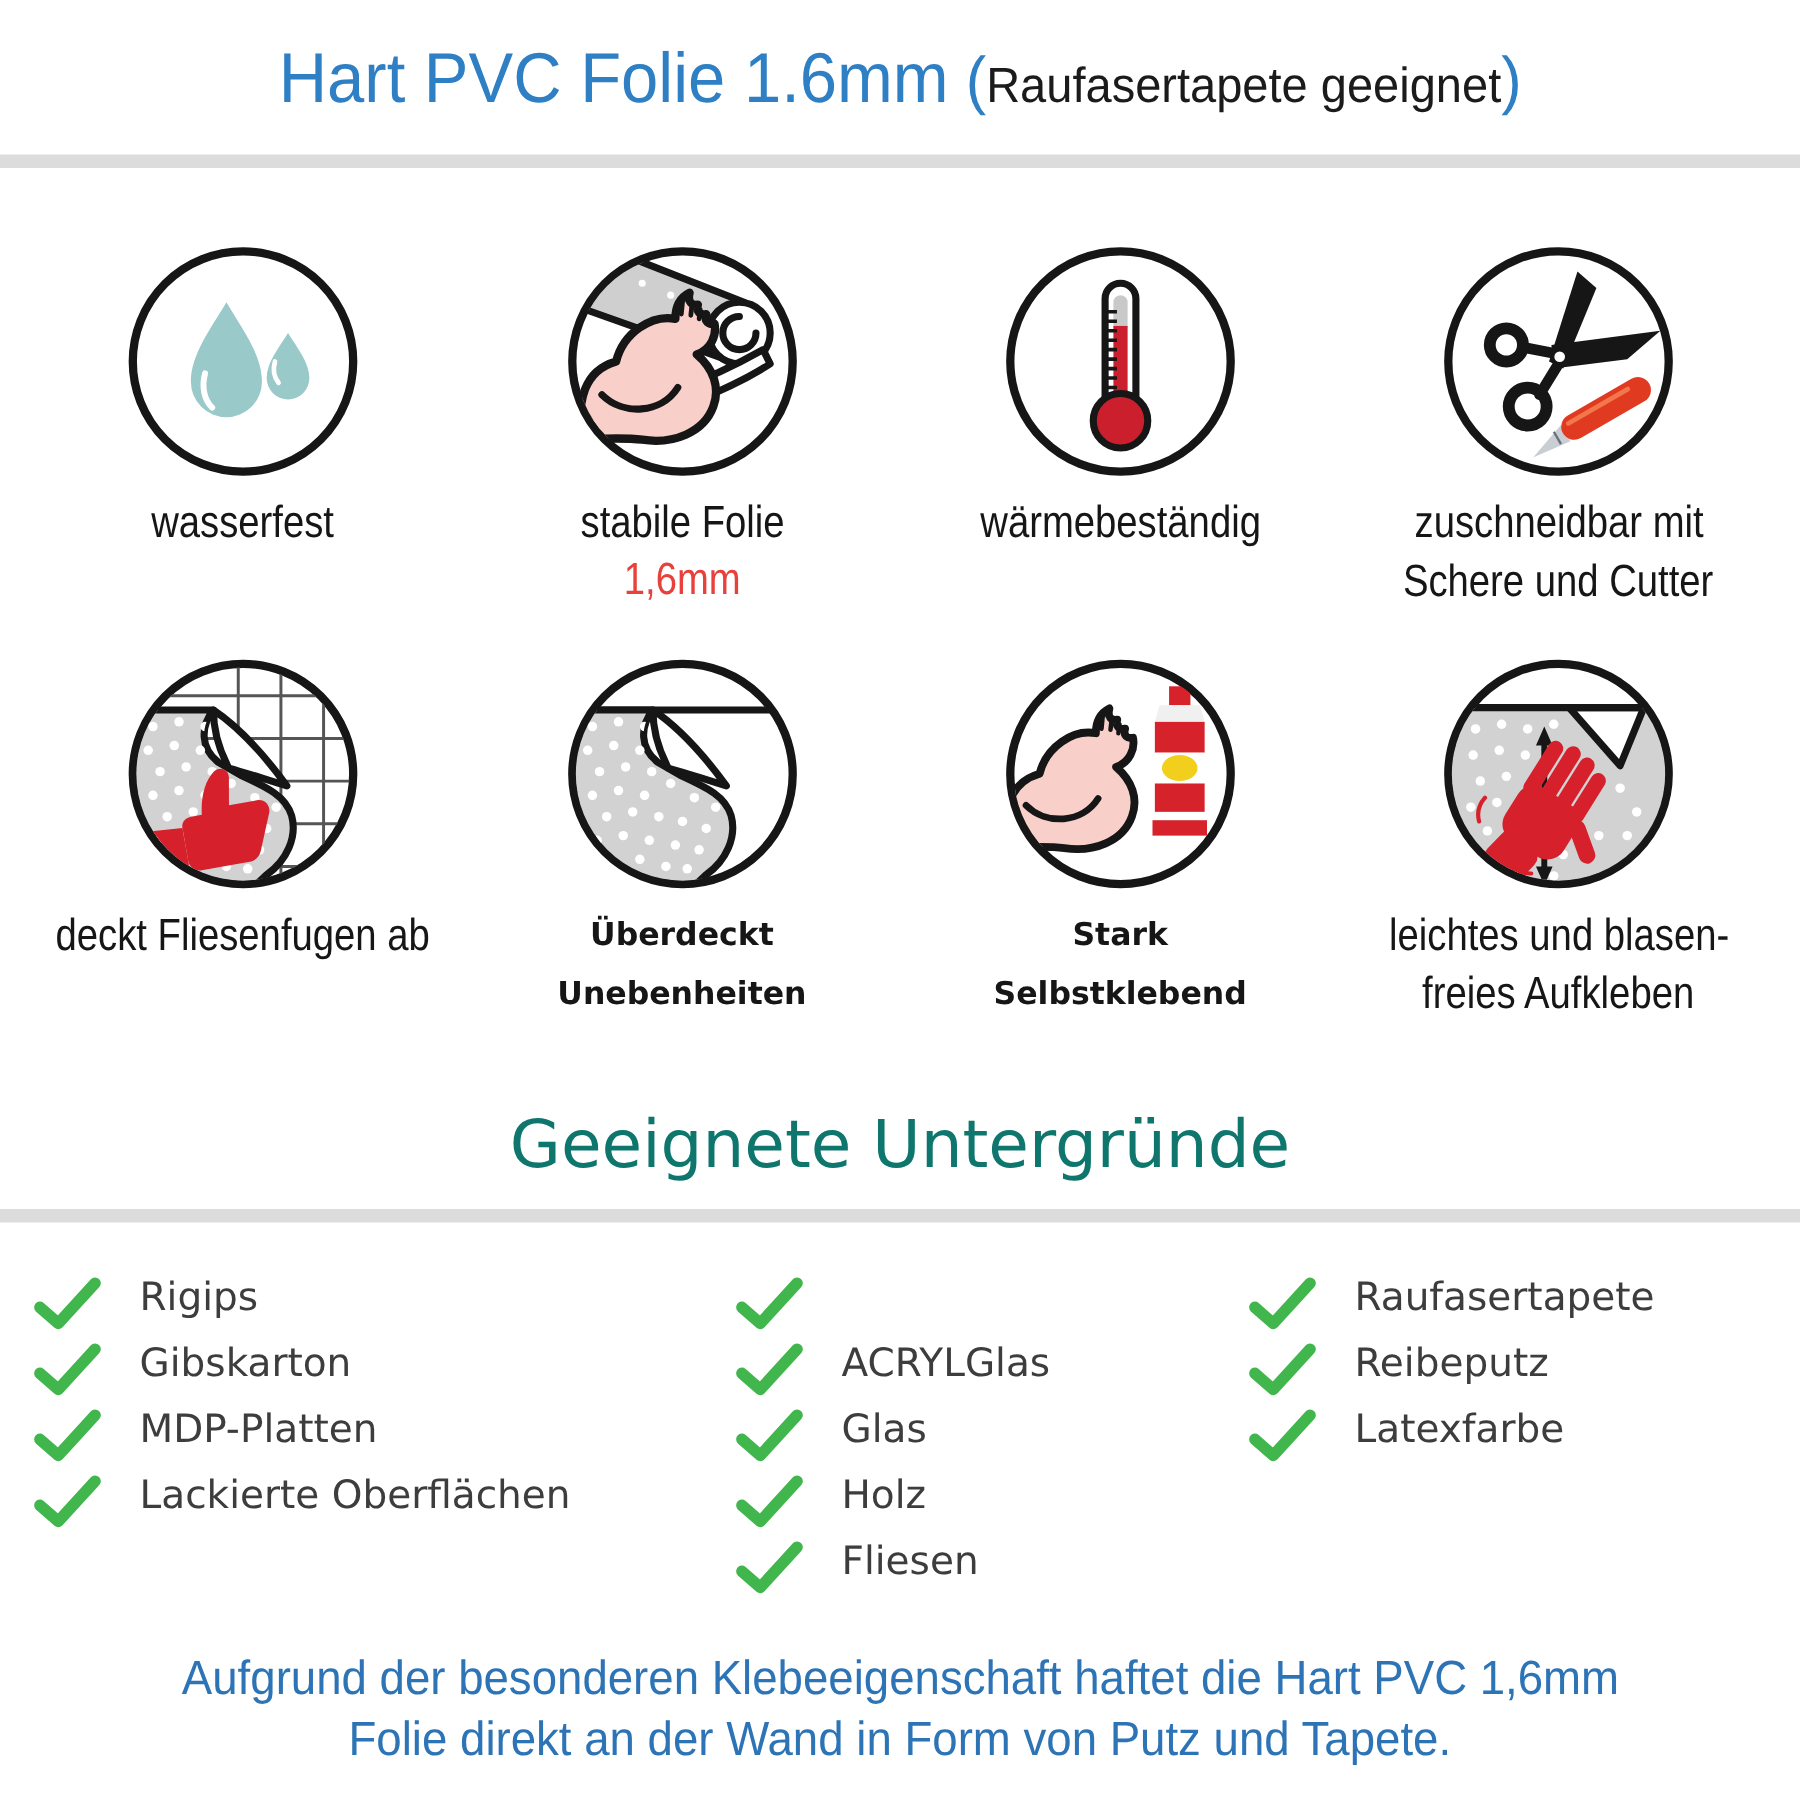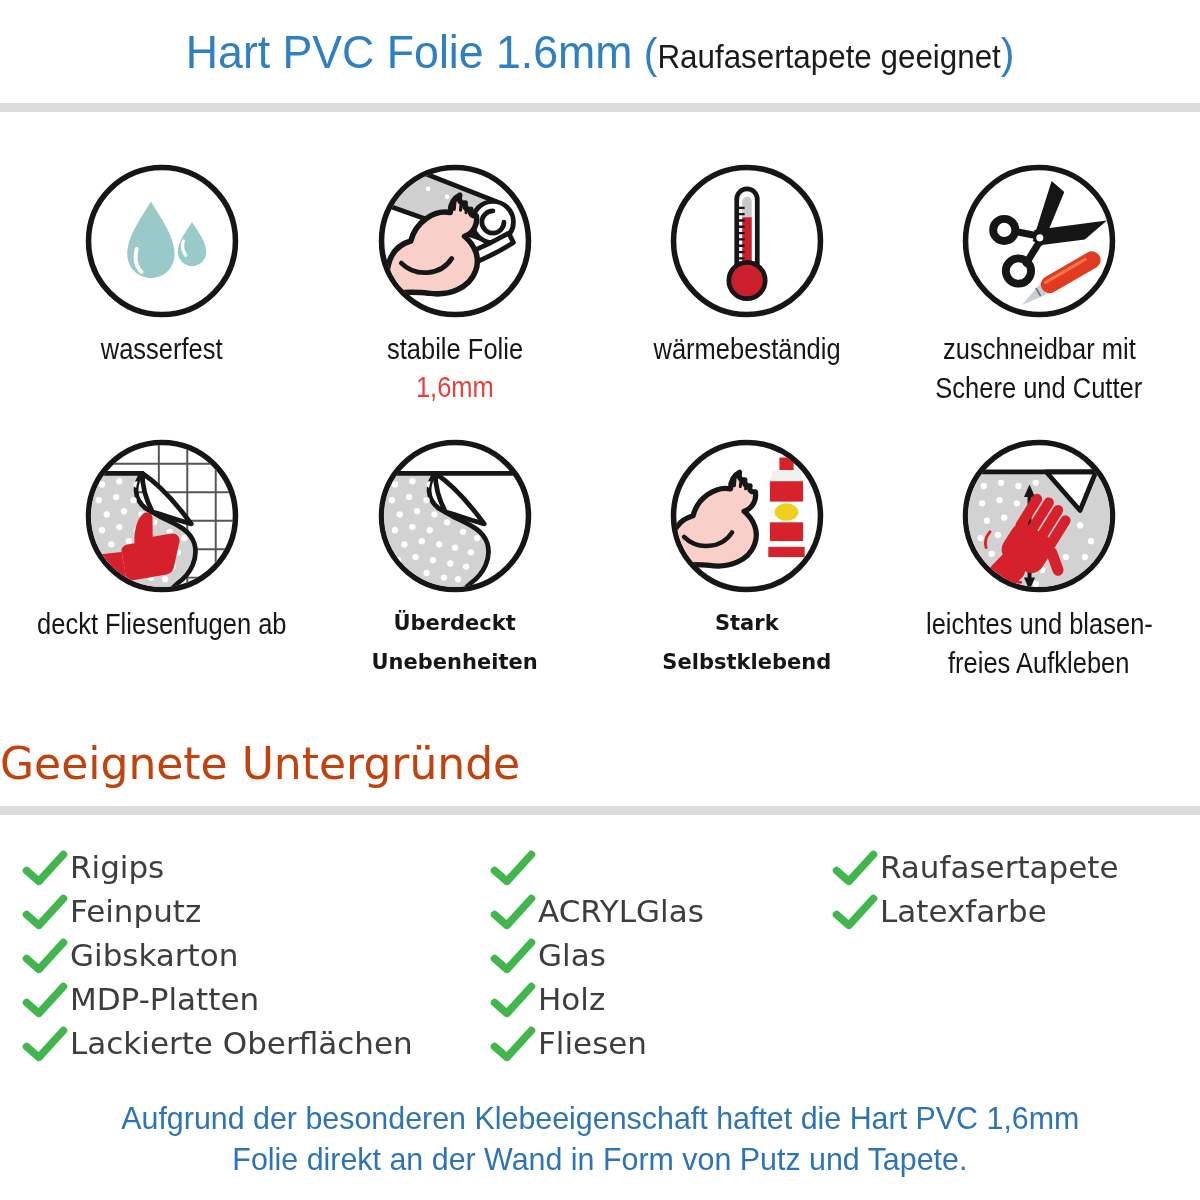--- a/index.html
+++ b/index.html
@@ -20,26 +20,26 @@
             grid-template-columns:repeat(4,1fr);row-gap:30px;}
   .feature{display:flex;flex-direction:column;align-items:center;text-align:center;}
   .badge{width:158px;height:158px;display:block;}
   .cap{font-size:30px;line-height:39px;color:#161616;margin-top:9px;}
   .cap + .cap{margin-top:0;}
   .cap-bold{font-family:"DejaVu Sans",sans-serif;font-weight:700;font-size:21px;line-height:39px;
             color:#161616;margin-top:9px;}
   .cap-bold + .cap-bold{margin-top:0;}
   .cap-red{font-size:30px;line-height:38px;color:#e8413c;}
   
-  .subheading{position:absolute;top:738px;left:0;width:100%;
-              font-family:"DejaVu Sans",sans-serif;font-size:44px;color:#c2410c;}
+  .subheading{position:absolute;top:738px;left:0;width:100%;text-align:center;
+              font-family:"DejaVu Sans",sans-serif;font-size:44px;color:#0f766e;}
   .checklist{position:absolute;top:850px;left:22px;width:1160px;display:grid;
              grid-template-columns:468px 342px 350px;}
-  .check-item{display:flex;align-items:center;gap:2px;height:34px;margin-bottom:10px;
-              font-family:"DejaVu Sans",sans-serif;font-size:31px;color:#3d3d3d;}
+  .check-item{display:flex;align-items:flex-start;gap:25px;height:34px;margin-bottom:10px;
+              font-family:"DejaVu Sans",sans-serif;font-size:26px;color:#3d3d3d;}
   .check{width:46px;height:37px;flex:0 0 auto;}
   
   .footer{position:absolute;top:1098px;left:0;width:100%;text-align:center;color:#2d74b6;}
   .footer .line{font-size:32px;line-height:41px;transform:scaleX(.95);}
 </style>
 </head>
 <body>
 
 <div class="page">
 
@@ -337,26 +337,20 @@
       <div class="check-item">
           <svg class="check" viewBox="0 0 60 48">
             <path d="M6,28 L22,42 L54,7" fill="none" stroke="#41b64d" stroke-width="10" stroke-linecap="round" stroke-linejoin="round"></path>
           </svg>
           <span>Rigips</span>
         </div>
       <div class="check-item">
           <svg class="check" viewBox="0 0 60 48">
             <path d="M6,28 L22,42 L54,7" fill="none" stroke="#41b64d" stroke-width="10" stroke-linecap="round" stroke-linejoin="round"></path>
           </svg>
-          <span>Feinputz</span>
-        </div>
-      <div class="check-item">
-          <svg class="check" viewBox="0 0 60 48">
-            <path d="M6,28 L22,42 L54,7" fill="none" stroke="#41b64d" stroke-width="10" stroke-linecap="round" stroke-linejoin="round"></path>
-          </svg>
           <span>Gibskarton</span>
         </div>
       <div class="check-item">
           <svg class="check" viewBox="0 0 60 48">
             <path d="M6,28 L22,42 L54,7" fill="none" stroke="#41b64d" stroke-width="10" stroke-linecap="round" stroke-linejoin="round"></path>
           </svg>
           <span>MDP-Platten</span>
         </div>
       <div class="check-item">
           <svg class="check" viewBox="0 0 60 48">
@@ -395,20 +389,26 @@
           </svg>
           <span>Fliesen</span>
         </div>
     </div>
     <div class="col">
       <div class="check-item">
           <svg class="check" viewBox="0 0 60 48">
             <path d="M6,28 L22,42 L54,7" fill="none" stroke="#41b64d" stroke-width="10" stroke-linecap="round" stroke-linejoin="round"></path>
           </svg>
           <span>Raufasertapete</span>
+        </div>
+      <div class="check-item">
+          <svg class="check" viewBox="0 0 60 48">
+            <path d="M6,28 L22,42 L54,7" fill="none" stroke="#41b64d" stroke-width="10" stroke-linecap="round" stroke-linejoin="round"></path>
+          </svg>
+          <span>Reibeputz</span>
         </div>
       <div class="check-item">
           <svg class="check" viewBox="0 0 60 48">
             <path d="M6,28 L22,42 L54,7" fill="none" stroke="#41b64d" stroke-width="10" stroke-linecap="round" stroke-linejoin="round"></path>
           </svg>
           <span>Latexfarbe</span>
         </div>
     </div>
   </section>
 

